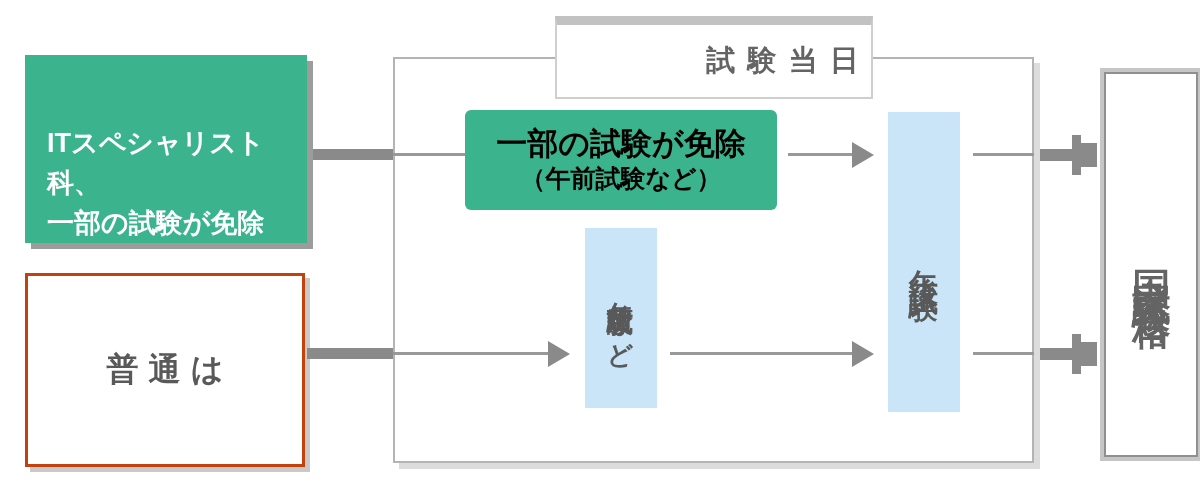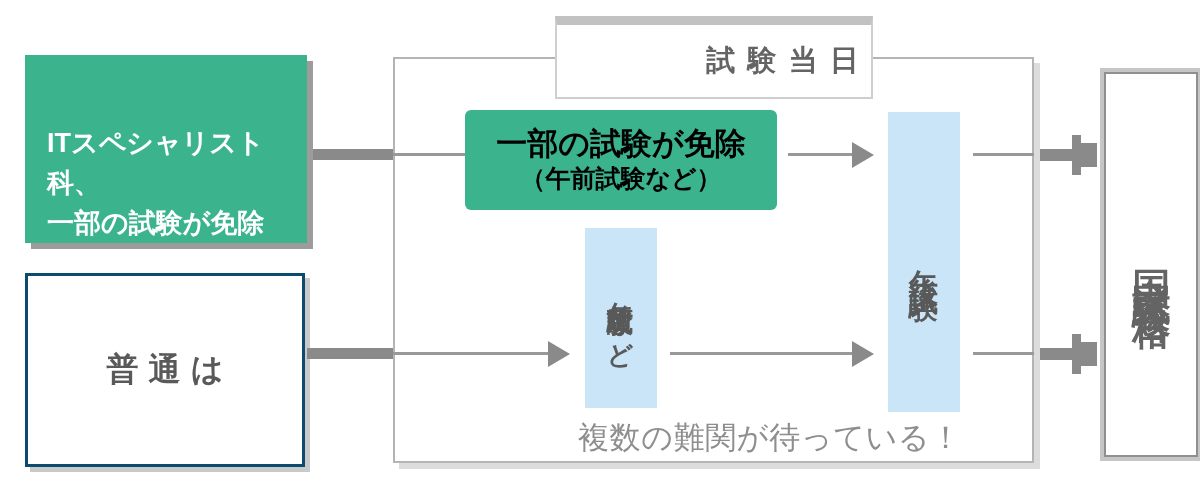--- a/index.html
+++ b/index.html
@@ -21,21 +21,21 @@
     color:#ffffff;
     font-weight:bold;
     font-size:27px;
     line-height:40px;
     padding:0 0 0 22px;
     display:flex; flex-direction:column; justify-content:flex-end;
   }
   .normal-source{
     left:25px; top:273px; width:274px; height:188px;
     background:#ffffff;
-    border:3px solid #0c4a6e;
+    border:3px solid #c2410c;
     box-shadow:5px 5px 0 #c9c9c9;
     display:flex; align-items:center; justify-content:center;
     color:#595959; font-weight:bold; font-size:32px;
     letter-spacing:0.32em; text-indent:0.32em;
   }
 
   
   .exam-container{
     left:393px; top:57px; width:637px; height:402px;
     border:2px solid #b4b4b4;
@@ -130,21 +130,20 @@
     <span class="exemption-line2">（午前試験など）</span>
   </div>
 
   <div class="abs vbox morning-box">
     <span>午前試験など</span>
   </div>
   <div class="abs vbox afternoon-box">
     <span>午後試験</span>
   </div>
 
-  <div class="abs caption">複数の難関が待っている！</div>
 
   <div class="abs goal-box">
     <span>国家試験合格</span>
   </div>
 
   <div class="abs bar" style="left:313px; top:149px; width:80px; height:11px;"></div>
   <div class="abs thinline" style="left:393px; top:153px; width:72px;"></div>
   <div class="abs thinline" style="left:788px; top:153px; width:65px;"></div>
   <div class="abs arrowhead" style="left:852px; top:142px;"></div>
   <div class="abs thinline" style="left:973px; top:153px; width:61px;"></div>

